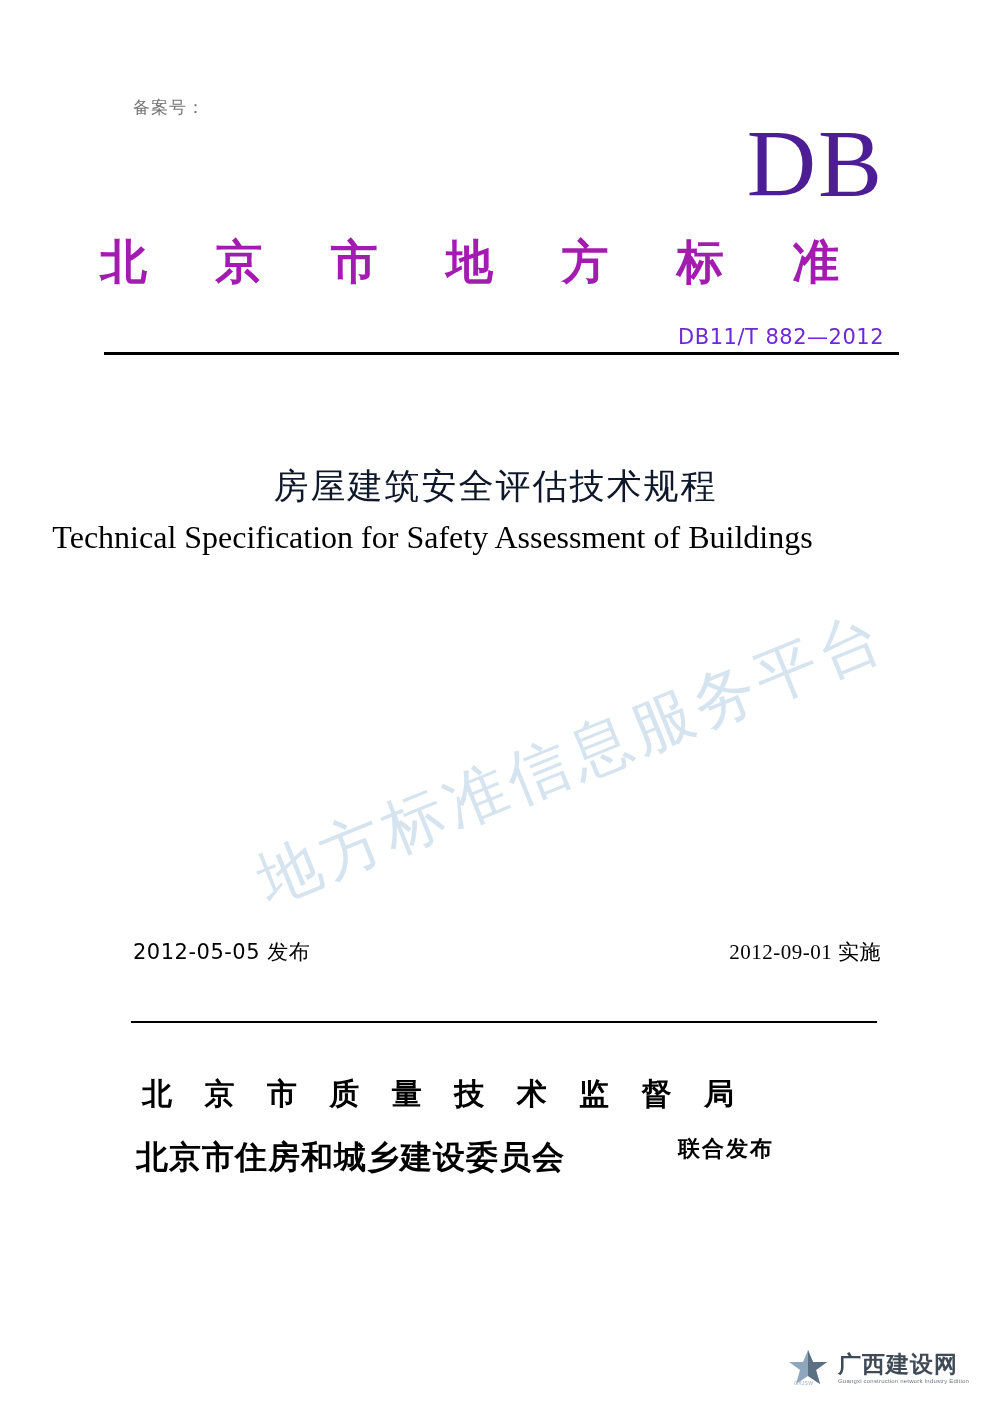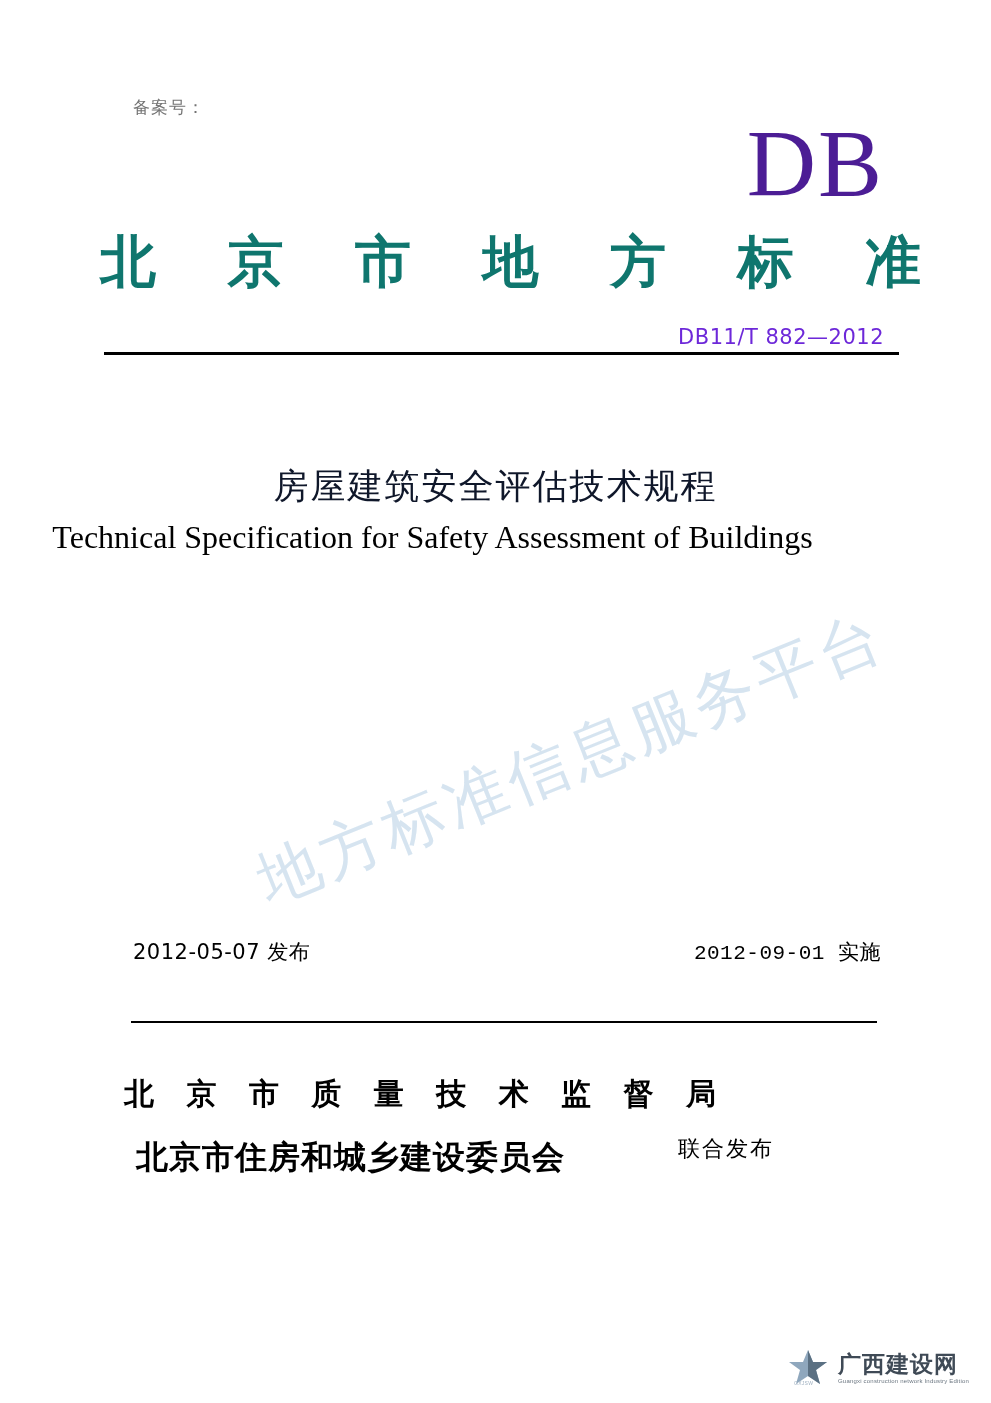--- a/index.html
+++ b/index.html
@@ -48,25 +48,25 @@
   }
 
   
   .std-title {
     position: absolute;
     left: 100px;
     top: 232px;
     width: 800px;
     font-family: "DejaVu Sans", sans-serif;
     font-weight: bold;
-    font-size: 56px;
+    font-size: 47px;
     line-height: 60px;
     letter-spacing: 26px;
     white-space: nowrap;
-    color: #0f766e;
+    color: #a21caf;
   }
 
   
   .std-code {
     position: absolute;
     right: 107px;
     top: 325px;
     font-family: "DejaVu Sans", sans-serif;
     font-size: 21px;
     letter-spacing: 0.5px;
@@ -116,40 +116,40 @@
     top: 938px;
     font-family: "DejaVu Sans", sans-serif;
     font-size: 21px;
     letter-spacing: 0.5px;
     color: #000;
   }
   .date-effective {
     position: absolute;
     right: 110px;
     top: 938px;
-    font-family: Liberation Mono, monospace;
+    font-family: Liberation Serif, serif;
     font-size: 21px;
     letter-spacing: 0.5px;
     color: #000;
   }
 
   
   .rule-bottom {
     position: absolute;
     left: 131px;
     top: 1021px;
     width: 746px;
     height: 2px;
     background: #000;
   }
 
   
   .publisher-1 {
     position: absolute;
-    left: 124px;
+    left: 142px;
     top: 1074px;
     font-family: "DejaVu Sans", sans-serif;
     font-weight: bold;
     font-size: 30px;
     letter-spacing: 11px;
     white-space: nowrap;
     color: #000;
   }
   .publisher-2 {
     position: absolute;
@@ -160,21 +160,21 @@
     font-size: 32px;
     letter-spacing: 1px;
     white-space: nowrap;
     color: #000;
   }
   .joint-release {
     position: absolute;
     left: 678px;
     top: 1134px;
     font-family: "DejaVu Sans", sans-serif;
-    font-weight: normal;
+    font-weight: bold;
     font-size: 22px;
     letter-spacing: 2px;
     color: #000;
   }
 
   
   .watermark {
     position: absolute;
     left: 245px;
     top: 845px;
@@ -254,21 +254,21 @@
   <div class="std-code">DB11/T  882—2012</div>
 
   <div class="rule-top"></div>
 
   <div class="doc-title-cn">房屋建筑安全评估技术规程</div>
 
   <div class="doc-title-en">Technical Specification for Safety Assessment of Buildings</div>
 
   <div class="watermark">地方标准信息服务平台</div>
 
-  <div class="date-issue">2012-05-07 发布</div>
+  <div class="date-issue">2012-05-05 发布</div>
 
   <div class="date-effective">2012-09-01 实施</div>
 
   <div class="rule-bottom"></div>
 
   <div class="publisher-1">北 京 市 质 量 技 术 监 督 局</div>
 
   <div class="publisher-2">北京市住房和城乡建设委员会</div>
 
   <div class="joint-release">联合发布</div>

